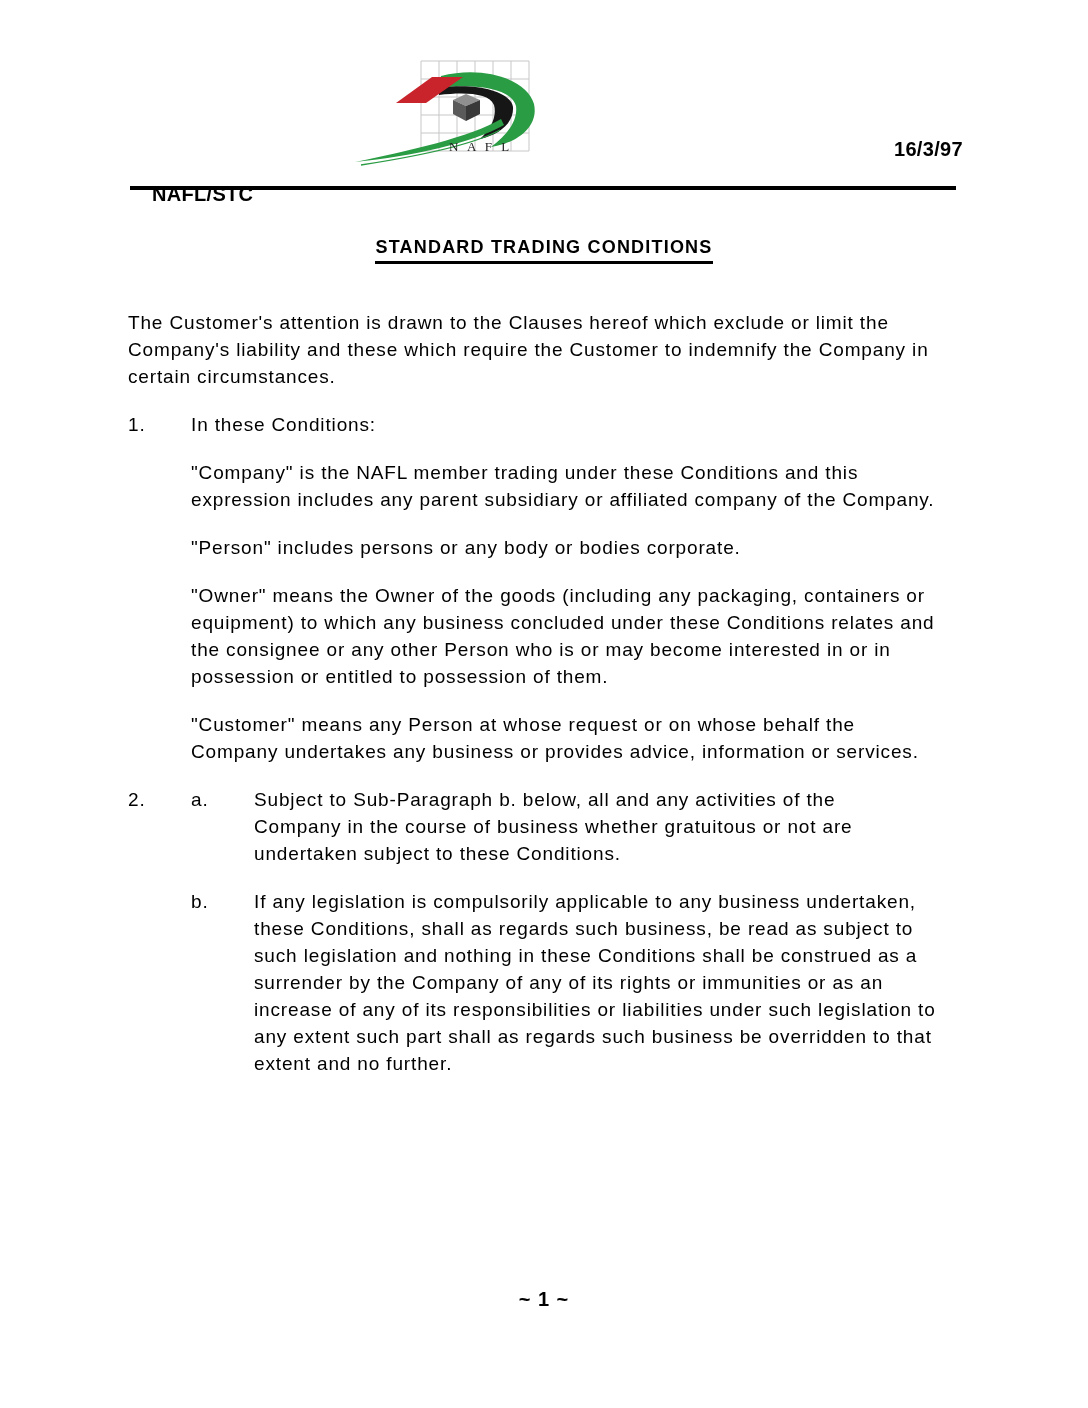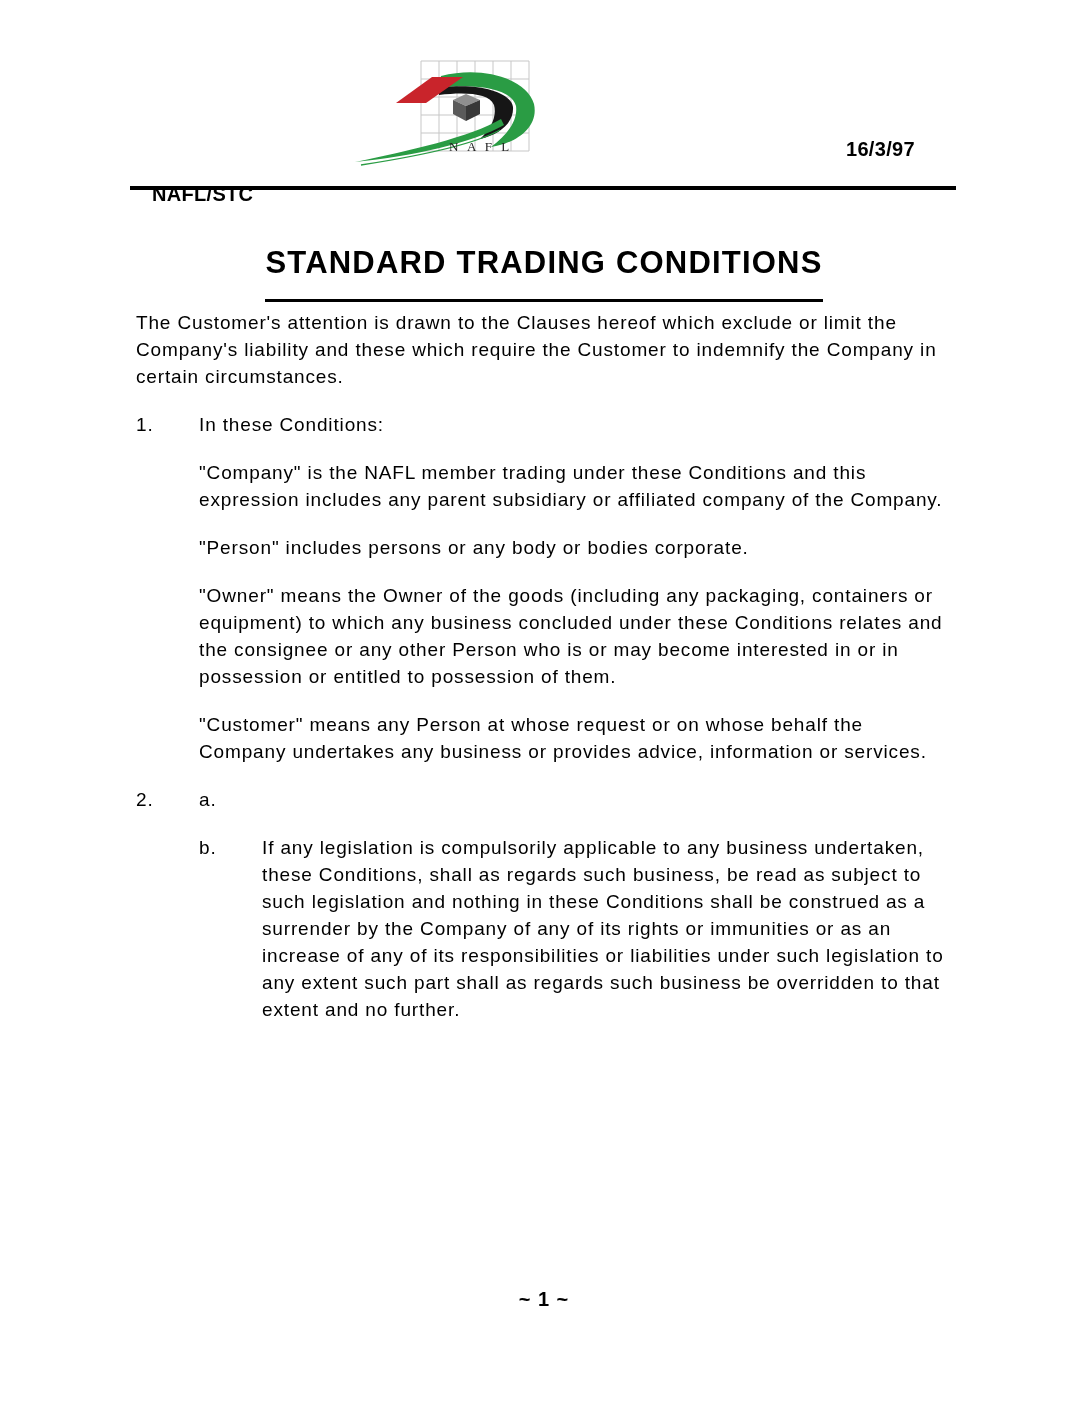--- a/index.html
+++ b/index.html
@@ -7,31 +7,31 @@
   body {
     width:1088px; height:1408px;
     font-family:"Liberation Sans","DejaVu Sans",sans-serif;
     color:#000; position:relative;
   }
   .page { position:absolute; inset:0; background:#fff; overflow:hidden; }
 
   .logo { position:absolute; left:353px; top:59px; width:190px; height:110px; }
 
   .hdr-left  { position:absolute; left:152px; top:138px; font-size:20px; font-weight:700; letter-spacing:0.3px;margin-top:45px; }
-  .hdr-right { position:absolute; left:846px; top:138px; font-size:20px; font-weight:700; letter-spacing:0.3px; }
+  .hdr-right { position:absolute; left:894px; top:138px; font-size:20px; font-weight:700; letter-spacing:0.3px; }
   .hdr-rule  { position:absolute; left:130px; top:186px; width:826px; height:4px; background:#000; }
 
   .title-wrap { position:absolute; left:0; top:237px; width:1088px; text-align:center; }
   .title-text {
-    display:inline-block; font-size:31px; font-weight:700; letter-spacing:1.2px;
-    border-bottom:3px solid #000; padding-bottom:18px;margin-top:8px;
+    display:inline-block; font-size:18px; font-weight:700; letter-spacing:1.2px;
+    border-bottom:3px solid #000; padding-bottom:3px;
   }
 
   .content {
-    position:absolute; left:136px; top:309px; width:838px;
+    position:absolute; left:128px; top:309px; width:838px;
     font-size:19px; line-height:27px; letter-spacing:0.85px;
   }
   .block   { margin:0 0 21px 0; white-space:pre-line; }
   .heading { font-weight:700; font-size:20px; letter-spacing:0.8px; margin:0 0 21px 0; }
   .row     { display:flex; margin:0 0 21px 0; }
   .col-num { width:63px; flex:none; }
   .col-sub { width:63px; flex:none; }
   .row-text{ flex:1; white-space:pre-line; }
   .indent-1{ margin-left:63px; }
 
@@ -102,20 +102,23 @@
 equipment) to which any business concluded under these Conditions relates and
 the consignee or any other Person who is or may become interested in or in
 possession or entitled to possession of them.</div>
       <div class="block">"Customer" means any Person at whose request or on whose behalf the
 Company undertakes any business or provides advice, information or services.</div>
     </div>
 
     <div class="row">
       <div class="col-num">2.</div>
       <div class="col-sub">a.</div>
+      <div class="row-text">Subject to Sub-Paragraph b. below, all and any activities of the
+Company in the course of business whether gratuitous or not are
+undertaken subject to these Conditions.</div>
     </div>
 
     <div class="row indent-1">
       <div class="col-sub">b.</div>
       <div class="row-text">If any legislation is compulsorily applicable to any business undertaken,
 these Conditions, shall as regards such business, be read as subject to
 such legislation and nothing in these Conditions shall be construed as a
 surrender by the Company of any of its rights or immunities or as an
 increase of any of its responsibilities or liabilities under such legislation to
 any extent such part shall as regards such business be overridden to that

